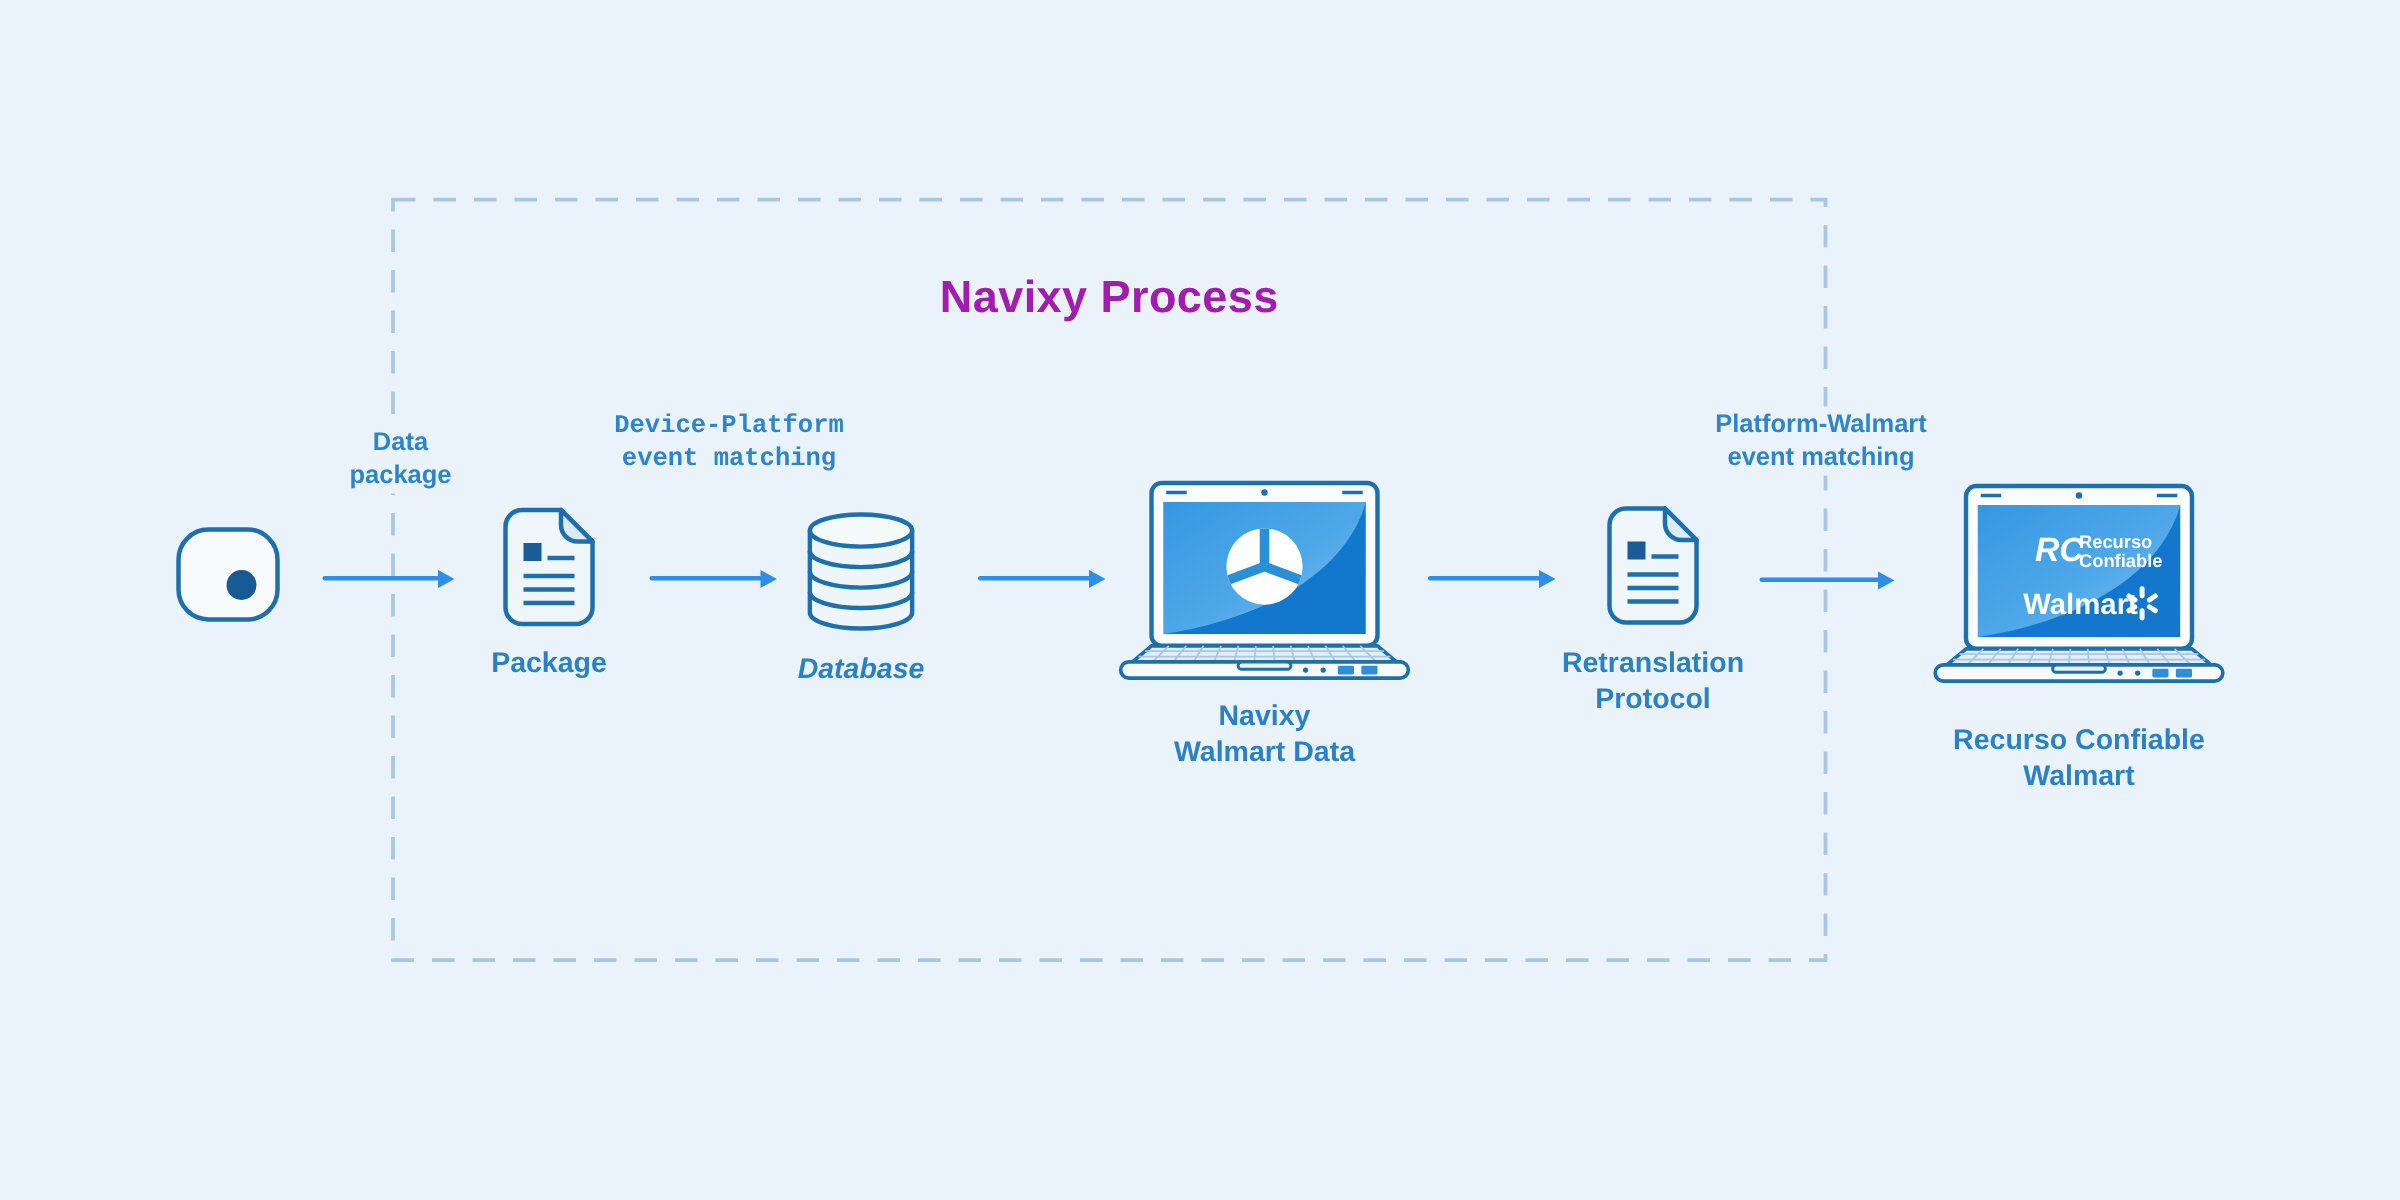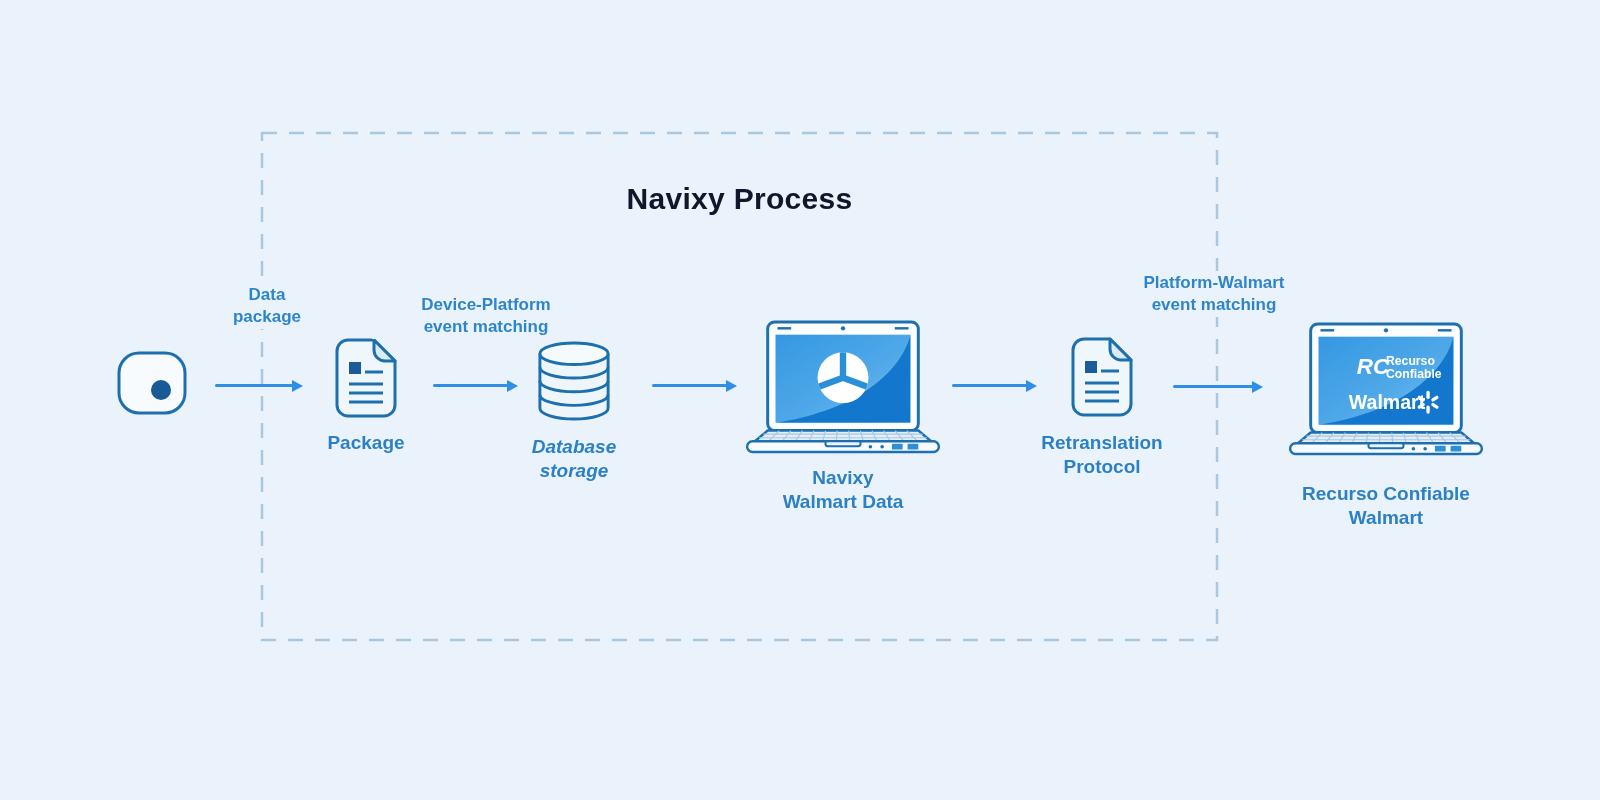--- a/index.html
+++ b/index.html
@@ -13,21 +13,21 @@
     background:#eaf3fb;
     overflow:hidden;
   }
   .process-border{
     position:absolute;left:260px;top:131px;
   }
   .process-title{
     position:absolute;left:262px;top:182px;width:955px;
     text-align:center;
     font-size:30px;font-weight:700;letter-spacing:.3px;
-    color:#0f172a;
+    color:#a21caf;
   }
   .node{position:absolute;text-align:center;}
   .node .icon-wrap{display:flex;justify-content:center;}
   .node-label{
     font-size:19px;font-weight:700;line-height:24px;
     color:#2c80c4;
   }
   .node-label span{display:block;}
   .flow-label{
     position:absolute;text-align:center;
@@ -91,21 +91,20 @@
       <svg width="76" height="82" viewBox="0 0 78 84">
         <path d="M4 14 V70 A35 11 0 0 0 74 70 V14" fill="#eef6fc" stroke="#1e6fad" stroke-width="3"></path>
         <path d="M4 28 A35 11 0 0 0 74 28" fill="none" stroke="#1e6fad" stroke-width="3"></path>
         <path d="M4 42 A35 11 0 0 0 74 42" fill="none" stroke="#1e6fad" stroke-width="3"></path>
         <path d="M4 56 A35 11 0 0 0 74 56" fill="none" stroke="#1e6fad" stroke-width="3"></path>
         <ellipse cx="39" cy="14" rx="35" ry="11" fill="#f5fafd" stroke="#1e6fad" stroke-width="3"></ellipse>
       </svg>
     </div>
     <div class="node-label" style="margin-top:13px;">
       <span>Database</span>
-      <span>storage</span>
     </div>
   </div>
 
   <div class="node" style="left:743px;top:320px;width:200px;text-align:center;">
     <div class="icon-wrap">
       <svg width="196" height="135" viewBox="0 0 200 138">
         <defs>
           <linearGradient id="scr1" x1="0" y1="0" x2="1" y2="1">
             <stop offset="0" stop-color="#3598e2"></stop>
             <stop offset="0.55" stop-color="#4fa8e8"></stop>
@@ -224,21 +223,21 @@
   <div class="arrow" style="left:215px;top:384px;width:78px;"></div>
   <div class="arrow" style="left:433px;top:384px;width:75px;"></div>
   <div class="arrow" style="left:652px;top:384px;width:75px;"></div>
   <div class="arrow" style="left:952px;top:384px;width:75px;"></div>
   <div class="arrow" style="left:1173px;top:385px;width:80px;"></div>
 
   <div class="flow-label" style="left:193px;top:283px;width:140px;">
     <span>Data</span>
     <span>package</span>
   </div>
-  <div class="flow-label" style="left:372px;top:293px;width:220px;">
+  <div class="flow-label" style="left:372px;top:273px;width:220px;font-family:Liberation Mono, monospace;">
     <span>Device-Platform</span>
     <span>event matching</span>
   </div>
   <div class="flow-label" style="left:1092px;top:271px;width:236px;">
     <span>Platform-Walmart</span>
     <span>event matching</span>
   </div>
 
 </div>
 

